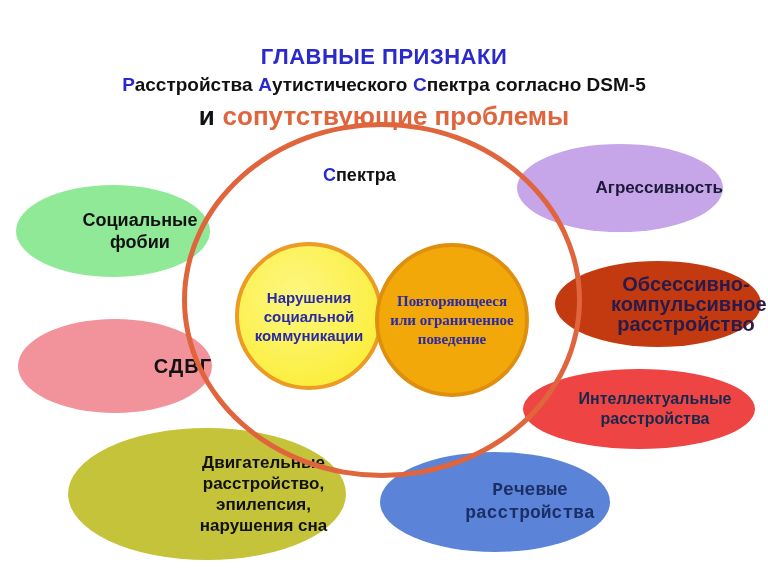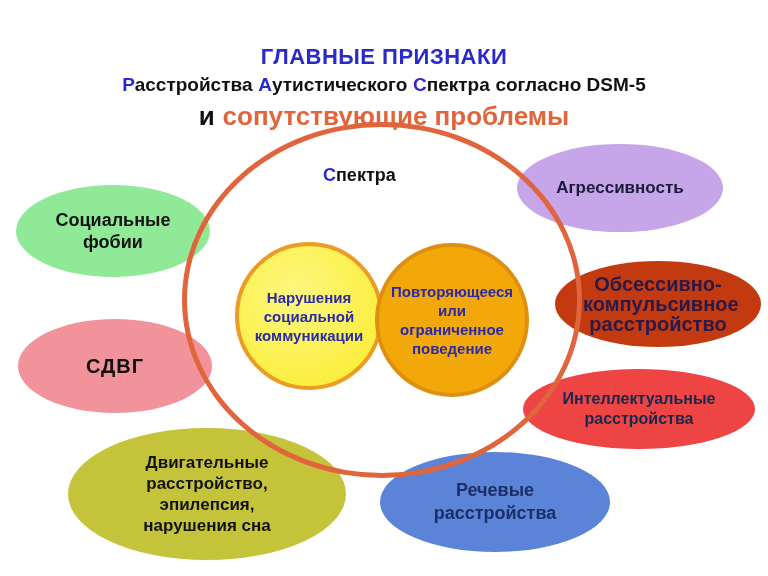--- a/index.html
+++ b/index.html
@@ -72,39 +72,39 @@
     z-index: 1;
   }
   #venn-right {
     left: 375px; top: 243px;
     width: 154px; height: 154px;
     border: 4px solid #df8f10;
     background: #f3a80a;
     z-index: 2;
   }
   #venn-left .venn-text  { width: 120px; }
-  #venn-right .venn-text { width: 126px; }
+  #venn-right .venn-text { width: 126px; font-family: Liberation Serif, serif; }
 
   
   .sat {
     position: absolute;
     border-radius: 50%;
     display: flex;
     align-items: center;
-    justify-content: center;
+    justify-content: flex-end;
     text-align: center;
     z-index: 1;
   }
   #sat-social-phobias { left: 16px;  top: 185px; width: 194px; height: 92px;  font-size: 18px; line-height: 22px; }
   #sat-adhd           { left: 18px;  top: 319px; width: 194px; height: 94px;  font-size: 20px; letter-spacing: 1px; }
   #sat-motor          { left: 68px;  top: 428px; width: 278px; height: 132px; font-size: 17px; line-height: 21px; }
   #sat-aggression     { left: 517px; top: 144px; width: 206px; height: 88px;  font-size: 17px; }
   #sat-ocd            { left: 555px; top: 261px; width: 206px; height: 86px;  font-size: 20px; line-height: 20px; }
   #sat-intellectual   { left: 523px; top: 369px; width: 232px; height: 80px;  font-size: 16px; line-height: 20px; }
-  #sat-speech         { left: 380px; top: 452px; width: 230px; height: 100px; font-size: 18px; line-height: 23px; }
+  #sat-speech         { left: 380px; top: 452px; width: 230px; height: 100px; font-size: 18px; line-height: 23px; font-family: Liberation Mono, monospace; }
 
   #sat-social-phobias .sat-text { width: 140px; }
   #sat-motor .sat-text          { width: 165px; }
   #sat-ocd .sat-text            { width: 150px; }
   #sat-intellectual .sat-text   { width: 200px; }
   #sat-speech .sat-text         { width: 160px; }
 </style>
 </head>
 <body>
 

